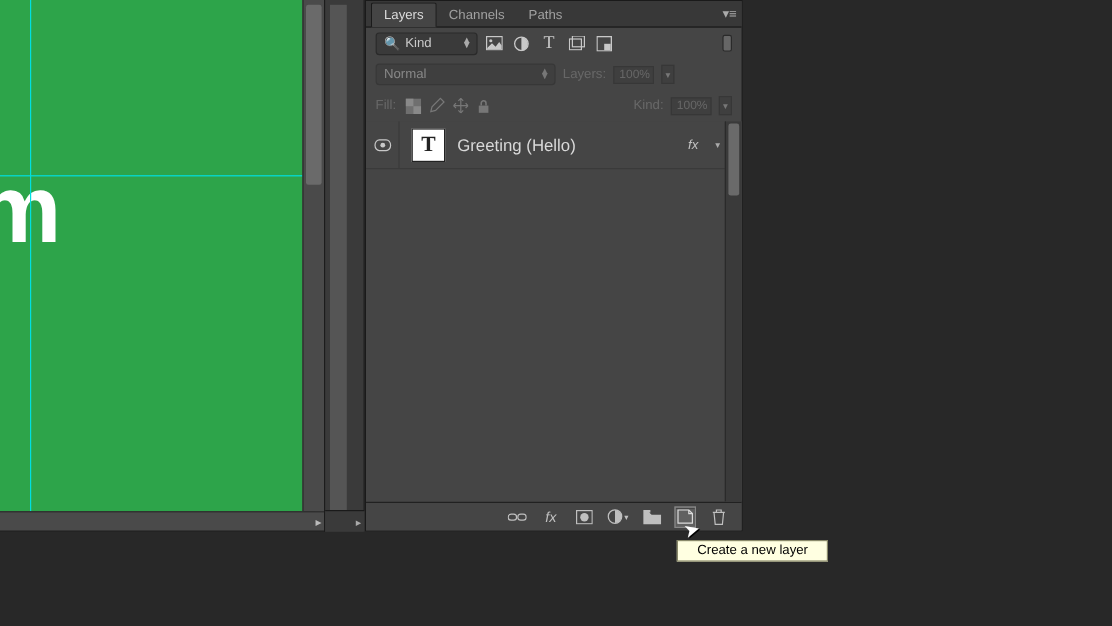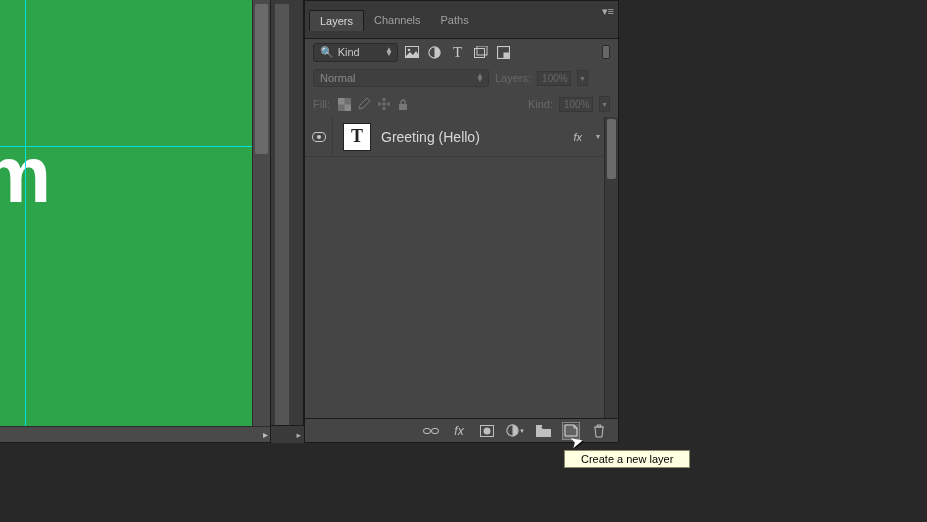--- a/index.html
+++ b/index.html
@@ -106,25 +106,25 @@
     position: absolute;
     left: 304px; top: 0;
     width: 315px;
     height: 443px;
     background: #454545;
     border: 1px solid #1a1a1a;
     display: flex;
     flex-direction: column;
   }
   .panel-tabs {
-    height: 38px;
+    height: 22px;
     background: #383838;
     border-bottom: 1px solid #1a1a1a;
     display: flex;
-    align-items: center;
+    align-items: flex-end;
     padding-left: 4px;
     position: relative;
   }
   .tab {
     padding: 4px 10px 3px;
     font-size: 11px;
     color: #a0a0a0;
     cursor: pointer;
   }
   .tab.active {
@@ -165,21 +165,21 @@
   .dropdown .caret {
     position: absolute;
     right: 4px;
     font-size: 8px;
     display: flex;
     flex-direction: column;
     line-height: 4px;
     color: #aaa;
   }
   .kind-dd { width: 85px; }
-  .blend-dd { width: 176px; opacity: 0.55; align-items: center; }
+  .blend-dd { width: 150px; opacity: 0.55; align-items: center; }
   .row-icons { display: flex; gap: 8px; align-items: center; }
   .row-icons .ic {
     width: 15px; height: 15px;
     display: flex; align-items: center; justify-content: center;
     color: #c8c8c8;
     font-size: 12px;
   }
   .blend-row, .lock-row { color: #8a8a8a; }
   .disabled { opacity: 0.5; }
   .pct-box {

